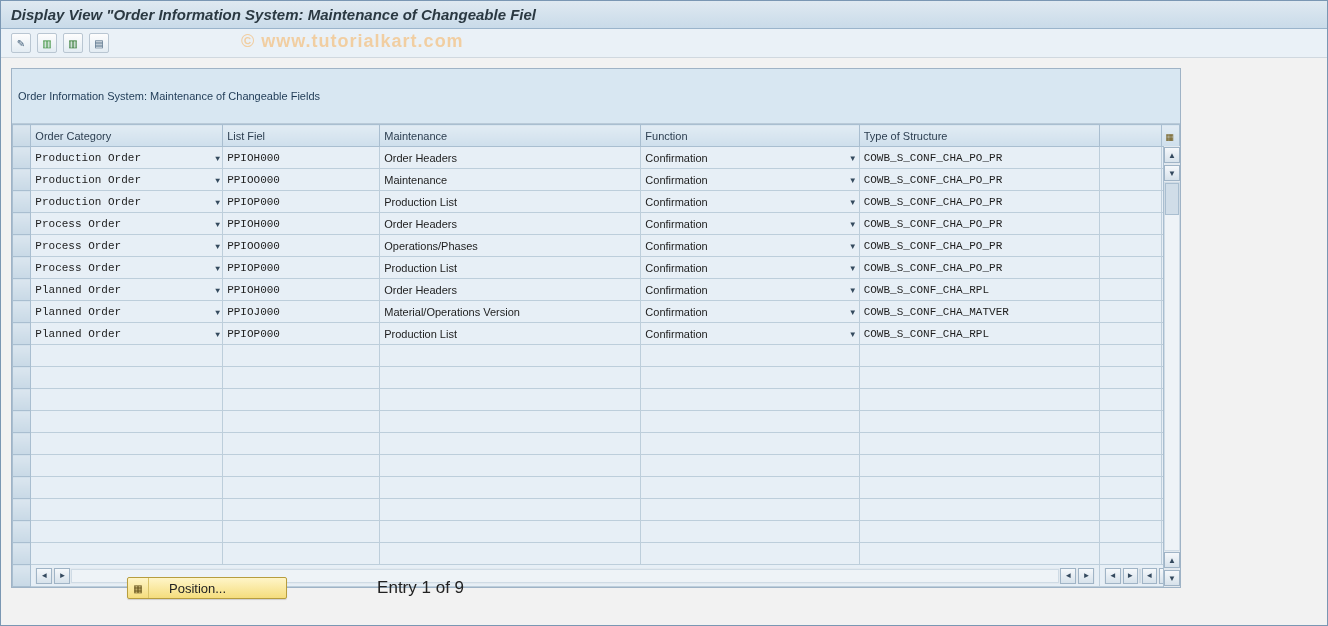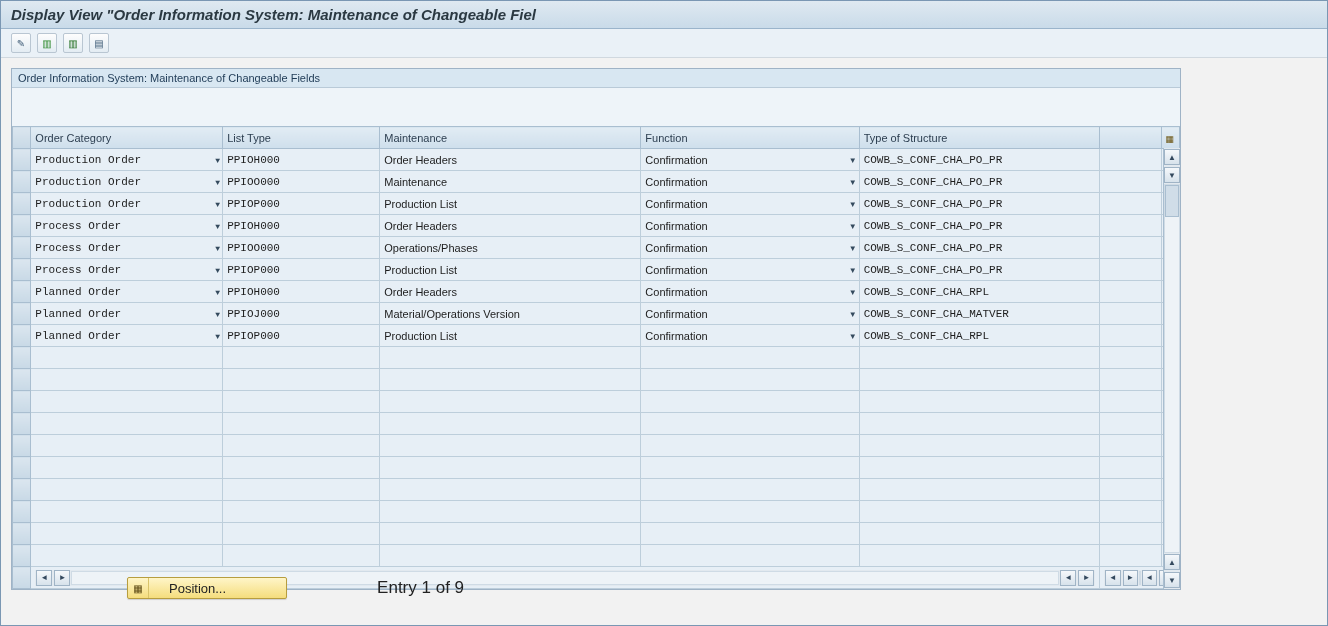--- a/index.html
+++ b/index.html
@@ -67,33 +67,32 @@
   .panel {
     margin: 10px 10px 0 10px;
     border: 1px solid #9fb3c6;
     background: #eef4f9;
     width: 1170px;
     box-sizing: border-box;
   }
   .panel-header {
     background: #d8e7f2;
     border-bottom: 1px solid #b9cad8;
-    padding: 3px 6px;
+    padding: 21px 6px;
     color: #1e3a55;
   }
 
   .grid-wrap {
     position: relative;
   }
   table.grid {
     border-collapse: collapse;
     width: 100%;
     table-layout: fixed;
     background: #6d28d9;
-    margin-top: 38px;
   }
   table.grid th {
     background: linear-gradient(#e2ecf4, #cedfec);
     border: 1px solid #a9bed0;
     text-align: left;
     font-weight: normal;
     padding: 2px 4px;
     color: #2c3e50;
     height: 17px;
     white-space: nowrap;
@@ -234,20 +233,21 @@
     color: #222;
   }
 </style>
 </head>
 <body>
 
 <div class="window">
 
   <div class="titlebar">Display View "Order Information System: Maintenance of Changeable Fiel</div>
 
+  <div class="watermark">© www.tutorialkart.com</div>
 
   <div class="toolbar">
     <div class="tb-btn" title="Display/Change">✎</div>
     <div class="tb-btn green">▥</div>
     <div class="tb-btn dgreen">▥</div>
     <div class="tb-btn">▤</div>
   </div>
 
   <div class="panel">
     <div class="panel-header">Order Information System: Maintenance of Changeable Fields</div>
@@ -261,21 +261,21 @@
           <col class="c-desc">
           <col class="c-func">
           <col class="c-struct">
           <col class="c-filler">
           <col class="c-cfgcol">
         </colgroup>
         <thead>
           <tr>
             <th class="rowmarker"></th>
             <th>Order Category</th>
-            <th>List Type</th>
+            <th>List Fiel</th>
             <th>Maintenance</th>
             <th>Function</th>
             <th>Type of Structure</th>
             <th class="filler-head"></th>
             <th class="cfgcol"><span class="cfgcol-inner">▦</span></th>
           </tr>
         </thead>
         <tbody id="grid-body">
         <tr>
               <td class="rowmarker"></td>

